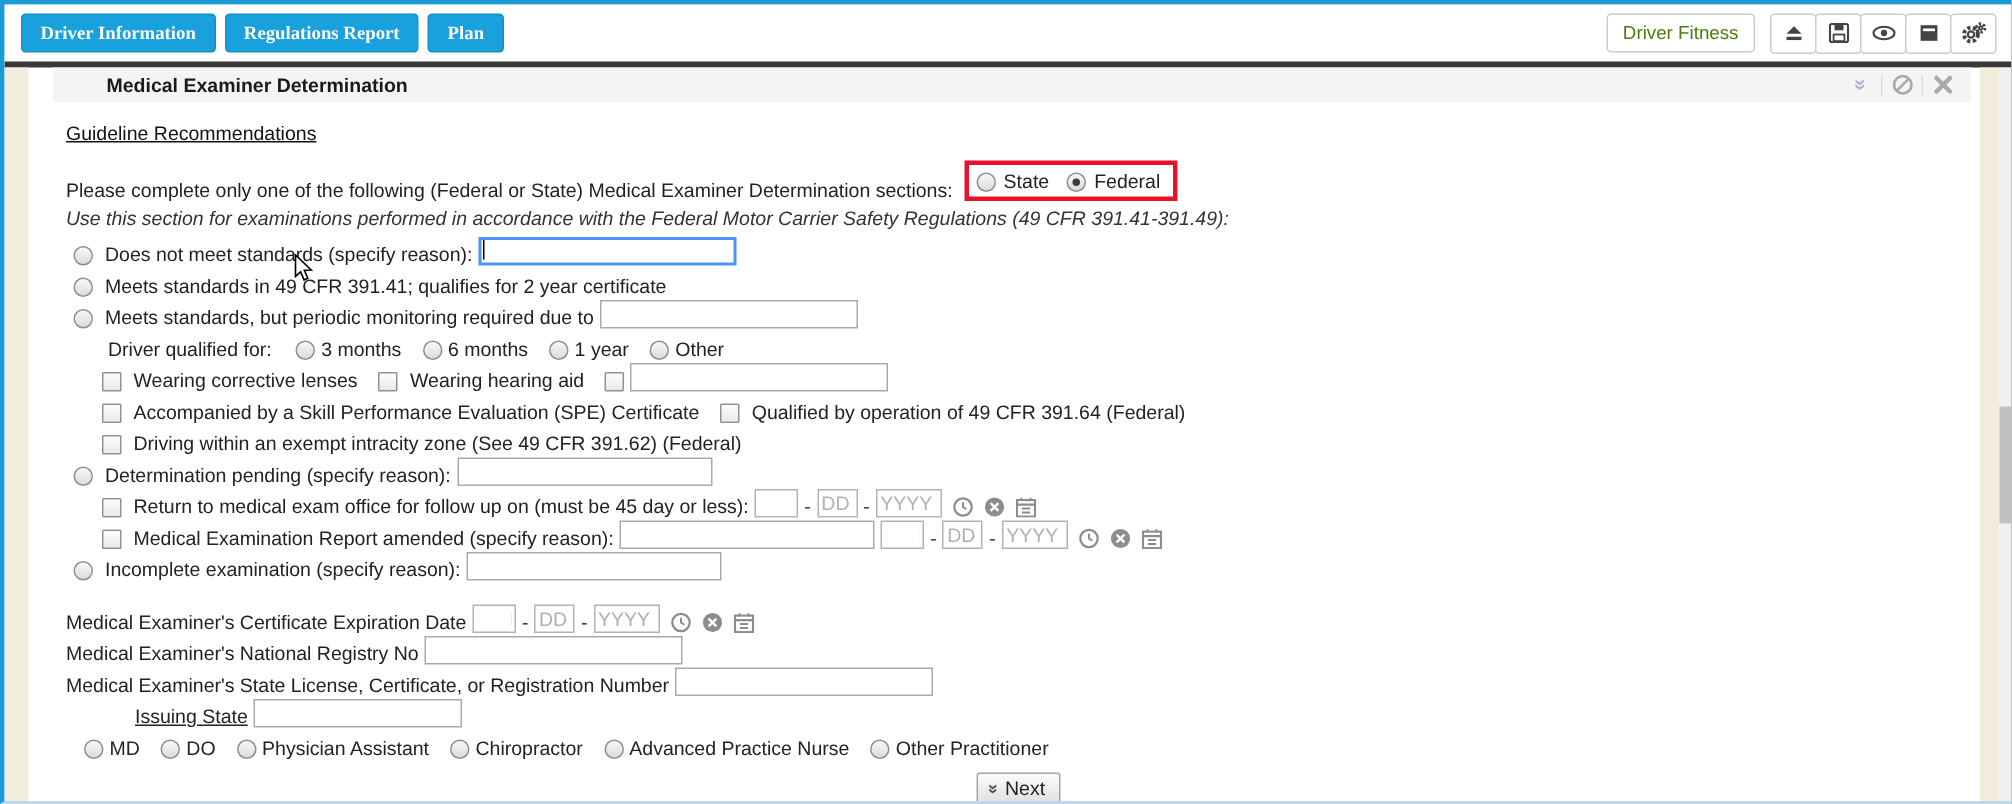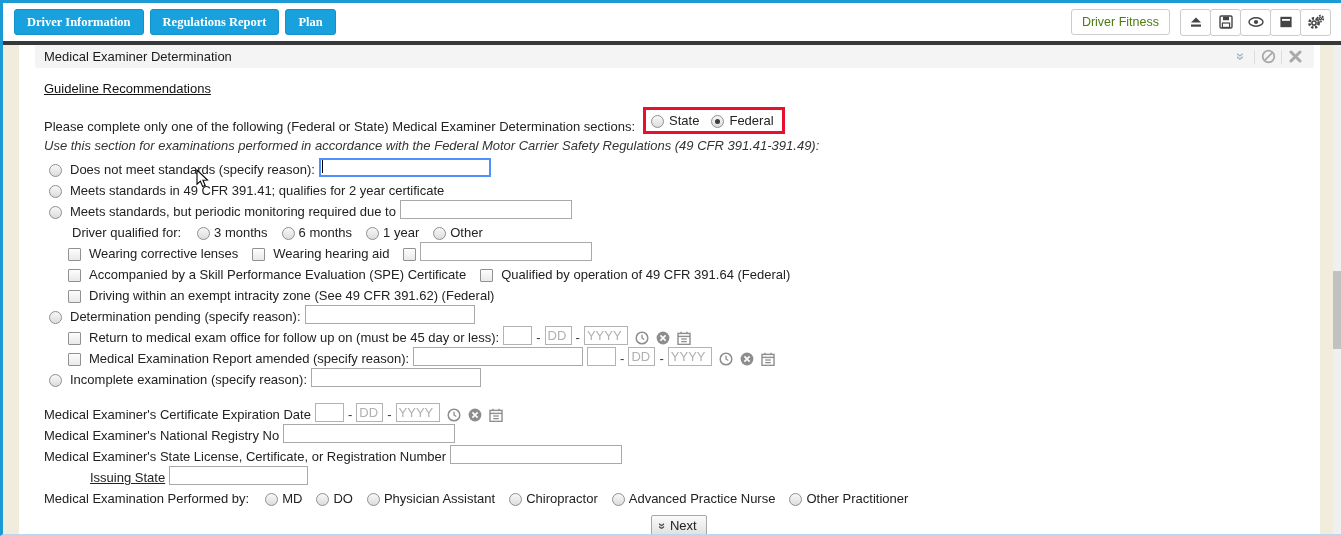--- a/index.html
+++ b/index.html
@@ -32,21 +32,21 @@
   .content { position:relative; height:489px; }
   .strip-left  { position:absolute; left:0;  top:0; width:16px; height:100%; background:#f1ecdb; }
   .strip-right { position:absolute; right:8px; top:0; width:13px; height:100%; background:#f1ecdb; }
   .scroll-track{ position:absolute; right:0; top:0; width:8px; height:100%; background:#f0f0f0; }
   .scroll-thumb{ position:absolute; right:0; top:226px; width:8px; height:78px; background:#c1c1c1; }
   .panel { position:absolute; left:32px; top:0; width:1279px; }
   .panel-header {
     height:23px; background:#f4f4f4; display:flex; align-items:center; justify-content:space-between;
     padding:0 6px 0 9px; border-radius:0 0 2px 2px;
   }
-  .panel-title { font-weight:normal; font-size:13px; color:#1a1a1a; }
+  .panel-title { font-weight:bold; font-size:13px; color:#1a1a1a;margin-left:27px; }
   .panel-tools { display:flex; align-items:center; height:100%; }
   .ptool { display:flex; align-items:center; justify-content:center; width:26px; height:100%; cursor:pointer; }
   .ptool-sep { width:1px; height:14px; background:#ddd; }
   
   .form { padding:0 0 0 9px; }
   .row { display:flex; align-items:flex-end; gap:4px; white-space:nowrap; height:21px; }
   .link { text-decoration:underline; color:#111; cursor:pointer; margin-top:13px; display:inline-block; }
   .instruction-row { margin-top:10px; height:28px; }
   .note { font-style:italic; color:#333; margin-top:4px; height:18px; }
   .redbox { display:inline-flex; align-items:center; gap:12px; border:3px solid #e8112d; padding:3px 8px 3px 5px; margin-left:4px; }
@@ -380,21 +380,20 @@
         </div>
 
         
         <div class="row">
           <span class="ind-issuing">Issuing State</span>
           <input class="ti" style="width: 139px;">
         </div>
 
         
         <div class="row">
-          <span>Medical Examination Performed by:</span>
           <span class="radio radio-gap"></span>
           <span>MD</span>
           <span class="radio grp-gap"></span>
           <span>DO</span>
           <span class="radio grp-gap"></span>
           <span>Physician Assistant</span>
           <span class="radio grp-gap"></span>
           <span>Chiropractor</span>
           <span class="radio grp-gap"></span>
           <span>Advanced Practice Nurse</span>

